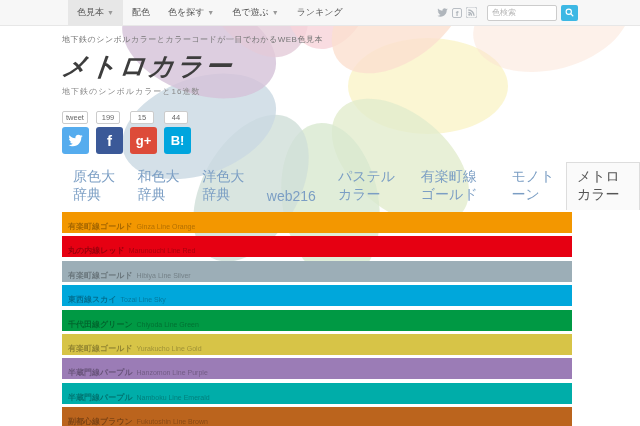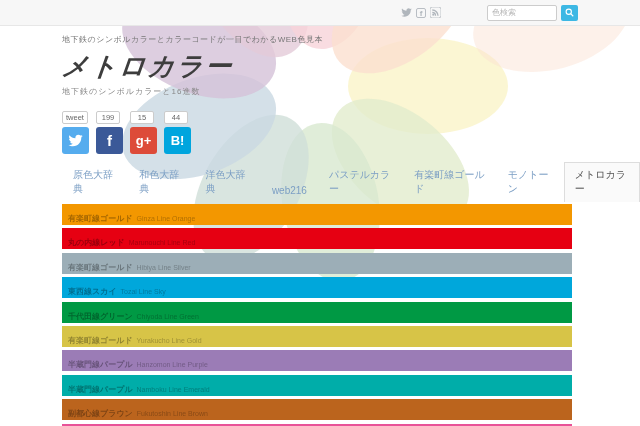--- a/index.html
+++ b/index.html
@@ -19,21 +19,21 @@
     display:flex; align-items:center; padding:0 9px; color:#555;
     text-decoration:none; cursor:pointer;
   }
   .topnav a.active { background:#e7e7e7; }
   .caret { font-size:7px; color:#999; margin-left:3px; }
   .topbar-right { margin-left:auto; display:flex; align-items:center; margin-right:62px; }
   .sns { display:flex; align-items:center; gap:4px; margin-right:10px; }
   .sns .ic { width:11px; height:11px; display:block; }
   .fb-box { width:10px; height:10px; border:1px solid #b9bec4; border-radius:2px;
     color:#b0b6bc; font-weight:bold; font-size:8px; line-height:9px; text-align:center; }
-  .search-box { display:flex; align-items:flex-start;margin-left:36px; }
+  .search-box { display:flex; align-items:flex-start; }
   .search-input {
     width:70px; height:16px; border:1px solid #ccc; border-radius:2px;
     font-size:8px; padding:0 4px; color:#555; background:#fff; outline:none;
     font-family:"Liberation Sans",sans-serif;
   }
   .search-input::placeholder { color:#b5b5b5; }
   .search-btn {
     width:17px; height:16px; margin-left:4px; background:#3db8e4; border:none;
     border-radius:2px; display:flex; align-items:center; justify-content:center; cursor:pointer;
   }
@@ -62,21 +62,21 @@
     padding:0 3px; margin-bottom:3px;
   }
   .share-btn {
     width:27px; height:27px; border-radius:3px; border:none; color:#fff; cursor:pointer;
     display:flex; align-items:center; justify-content:center;
     font-weight:bold; font-size:13px; font-family:"Liberation Sans",sans-serif;
   }
   
   .tabs {
     position:relative; z-index:2; margin:8px 0 0 62px; display:flex;
-    font-size:10px; align-items:flex-end;justify-content:center;
+    font-size:14px; align-items:flex-end;justify-content:center;
   }
   .tab {
     color:#7b9ec4; text-decoration:none; padding:5px 10px 6px; cursor:pointer;
     border:1px solid transparent; border-bottom:none;
   }
   .tab.active { background:#fafafa; border-color:#ddd; color:#555; }
   
   .rows { position:relative; z-index:2; margin:2px 0 0 62px; width:510px; }
   .crow {
     height:21px; margin-bottom:3.4px; padding:2px 0 0 6px; cursor:pointer;
@@ -97,20 +97,40 @@
   <div class="petal" style="background:#d4c2d8; transform:rotate(200deg) translateX(118px);"></div>
   <div class="petal" style="background:#e3cbd8; transform:rotate(240deg) translateX(118px);"></div>
   <div class="petal" style="background:#f7d3da; transform:rotate(280deg) translateX(118px);"></div>
   <div class="petal" style="background:#fbe0d0; transform:rotate(320deg) translateX(118px);"></div>
 
   <div class="petal" style="background:#fbe0d0; transform:rotate(345deg) translateX(250px); opacity:.45;"></div>
   <div class="deco-hole"></div>
 </div>
 
 <div class="topbar">
+  <nav class="topnav">
+    <a class="active">
+        <span>色見本</span>
+        <span class="caret">▼</span>
+      </a>
+    <a>
+        <span>配色</span>
+      </a>
+    <a>
+        <span>色を探す</span>
+        <span class="caret">▼</span>
+      </a>
+    <a>
+        <span>色で遊ぶ</span>
+        <span class="caret">▼</span>
+      </a>
+    <a>
+        <span>ランキング</span>
+      </a>
+  </nav>
   <div class="topbar-right">
     <div class="sns">
       <svg class="ic" viewBox="0 0 24 24" fill="#b0b6bc">
           <path d="M23.6 4.9c-.8.4-1.7.6-2.7.7 1-.6 1.7-1.5 2-2.6-.9.5-1.9.9-3 1.1-.8-.9-2-1.5-3.4-1.5-2.6 0-4.7 2.1-4.7 4.7 0 .4 0 .7.1 1.1C8 8.2 4.6 6.4 2.3 3.5c-.4.7-.6 1.5-.6 2.3 0 1.6.8 3 2.1 3.9-.8 0-1.5-.2-2.1-.6v.1c0 2.3 1.6 4.1 3.7 4.6-.4.1-.8.2-1.2.2-.3 0-.6 0-.9-.1.6 1.9 2.3 3.2 4.4 3.2-1.6 1.3-3.6 2-5.8 2H.8c2.1 1.3 4.5 2.1 7.1 2.1 8.6 0 13.3-7.1 13.3-13.3v-.6c.9-.6 1.7-1.4 2.4-2.4z"></path>
         </svg>
       <span class="fb-box">f</span>
       <svg class="ic" viewBox="0 0 24 24" fill="#b0b6bc">
           <rect x="0" y="0" width="24" height="24" rx="5" fill="none" stroke="#b9bec4" stroke-width="2"></rect>
           <circle cx="7" cy="17" r="2.2"></circle>
           <path d="M5 10.5a8.5 8.5 0 0 1 8.5 8.5h-3A5.5 5.5 0 0 0 5 13.5zM5 5a14 14 0 0 1 14 14h-3A11 11 0 0 0 5 8z"></path>

